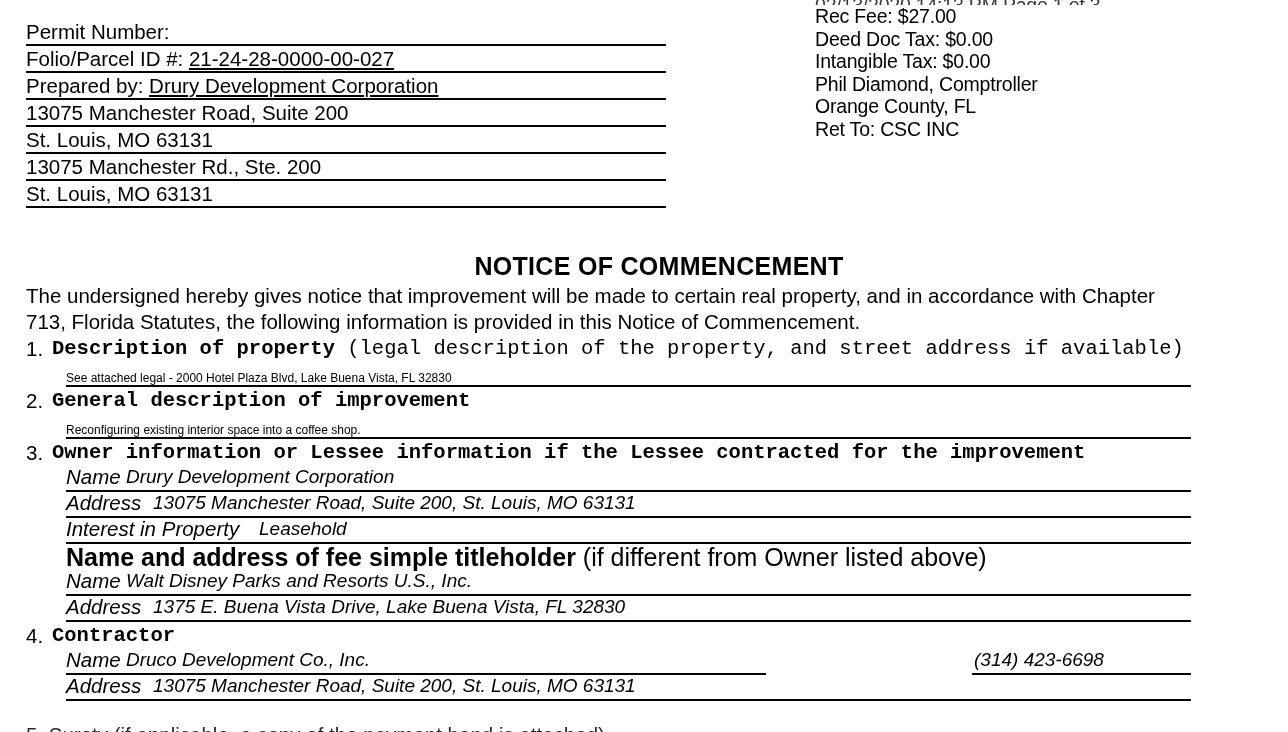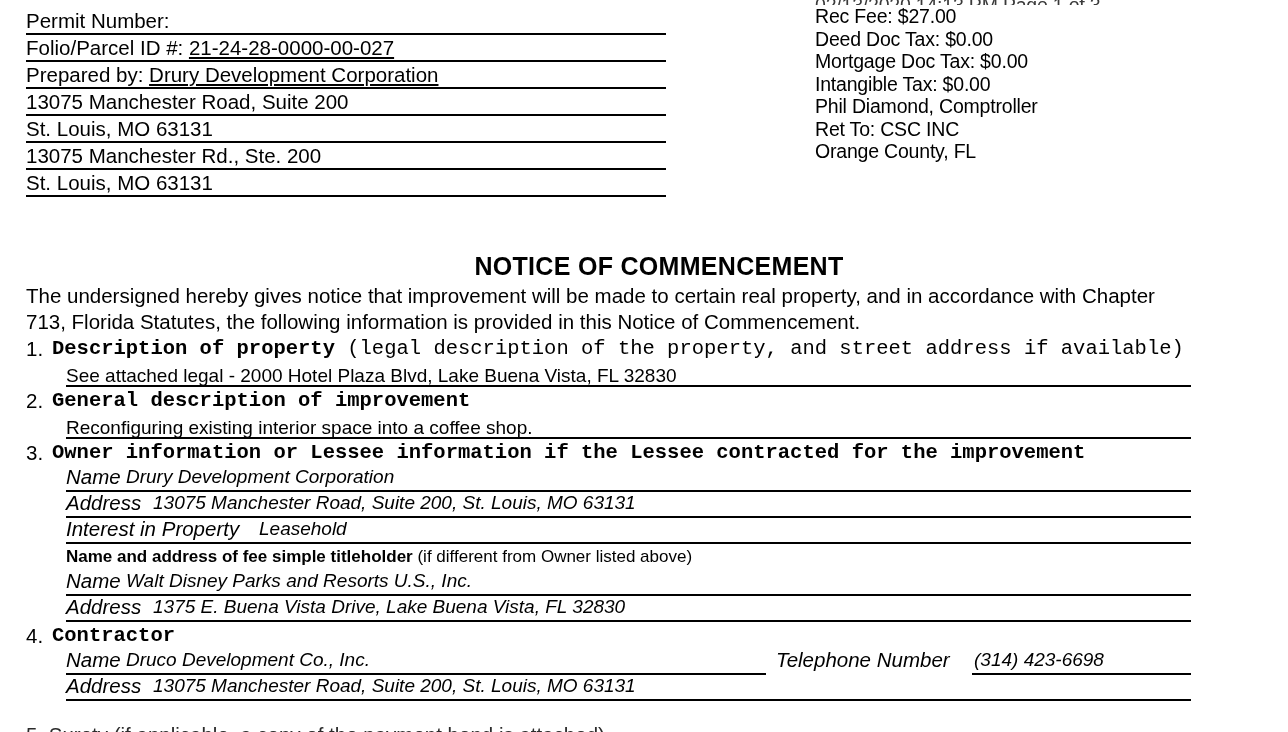--- a/index.html
+++ b/index.html
@@ -36,21 +36,21 @@
   .stamp .clipped {
     overflow: hidden;
     height: 11px;
     color: #3a3a3a;
   }
 
   
   .hdr {
     position: absolute;
     left: 26px;
-    top: 8px;
+    top: 19px;
     width: 640px;
     font-size: 20.5px;
     line-height: 25px;
   }
   .hdr-row {
     position: relative;
     height: 25px;
     border-bottom: 2px solid #000;
     white-space: nowrap;
   }
@@ -106,21 +106,21 @@
 
   .ul-line {
     position: relative;
     border-bottom: 2px solid #000;
     height: 25px;
     white-space: nowrap;
     margin-left: 40px;
     width: 1125px;
     box-sizing: border-box;
   }
-  .ul-line .txt { font-size: 19px; margin-top: 33px; }
+  .ul-line .txt { font-size: 12px; margin-top: 33px; }
 
   .fill-row {
     position: relative;
     height: 26px;
     white-space: nowrap;
     margin-left: 40px;
     width: 1125px;
     font-style: italic;
   }
   .fill-row .seg {
@@ -131,21 +131,21 @@
     box-sizing: border-box;
   }
   .fill-row .lbl-abs {
     position: absolute;
     bottom: 2px;
   }
   .val-sm { font-size: 19px; }
 
   .subhead {
     margin-left: 40px;
-    font-size: 17px;
+    font-size: 25px;
     font-weight: bold;
   }
   .subhead .reg { font-weight: normal; }
 
   .bottom-cut {
     position: absolute;
     left: 26px;
     top: 722px;
     width: 1240px;
     height: 12px;
@@ -157,25 +157,24 @@
 </style>
 </head>
 <body>
 
 <div class="page">
 
   <div class="stamp">
     <div class="clipped">02/13/2020 14:13 PM  Page 1 of 3</div>
     <div>Rec Fee: $27.00</div>
     <div>Deed Doc Tax: $0.00</div>
-    <div>Mortgage Doc Tax: $0.00</div>
     <div>Intangible Tax: $0.00</div>
     <div>Phil Diamond, Comptroller</div>
+    <div>Orange County, FL</div>
     <div>Ret To: CSC INC</div>
-    <div>Orange County, FL</div>
   </div>
 
   <div class="hdr">
     <div class="hdr-row">
       <span class="hdr-lbl">Permit Number:</span>
       <span class="hdr-val"></span>
     </div>
     <div class="hdr-row">
       <span class="hdr-lbl">Folio/Parcel ID #:</span>
       <span class="hdr-val hdr-ul">21-24-28-0000-00-027</span>
@@ -265,21 +264,20 @@
       <span class="num">4.</span>
       <div class="head">
         <span class="b">Contractor</span>
       </div>
     </div>
     <div class="fill-row">
       <span class="seg" style="left:0; width:700px;"></span>
       <span class="seg" style="left:906px; width:219px;"></span>
       <span class="lbl-abs" style="left:0;">Name</span>
       <span class="lbl-abs val-sm" style="left:60px;">Druco Development Co., Inc.</span>
-      <span class="lbl-abs" style="left:710px;">Telephone Number</span>
       <span class="lbl-abs val-sm" style="left:908px;">(314) 423-6698</span>
     </div>
     <div class="fill-row">
       <span class="seg" style="left:0; width:1125px;"></span>
       <span class="lbl-abs" style="left:0;">Address</span>
       <span class="lbl-abs val-sm" style="left:87px;">13075 Manchester Road, Suite 200, St. Louis, MO 63131</span>
     </div>
 
   </div>
 

